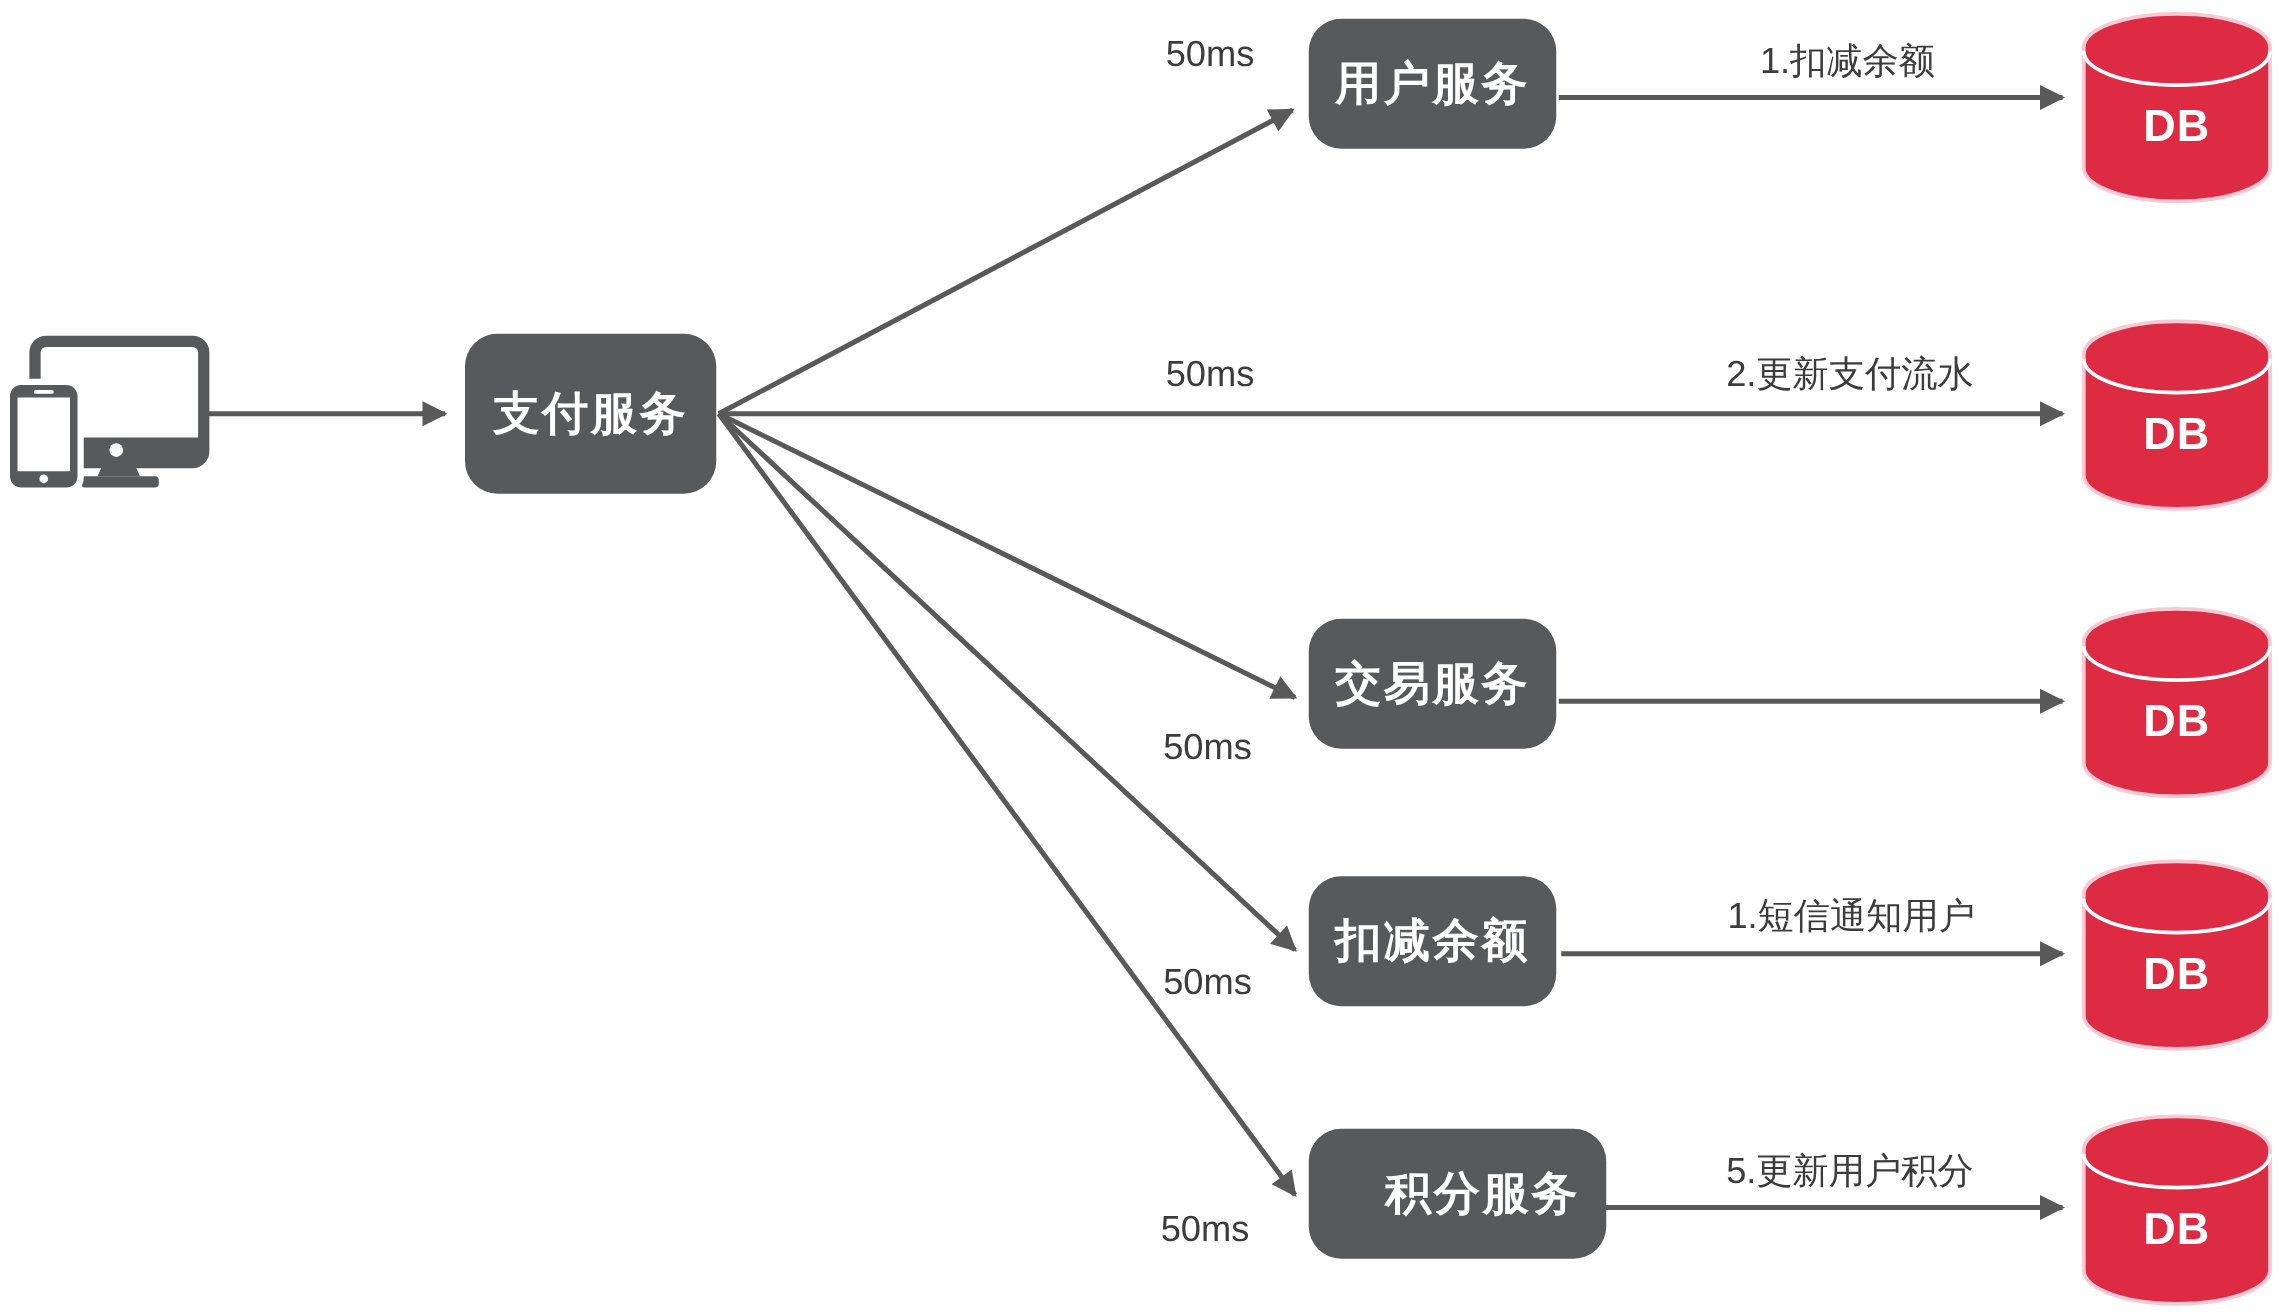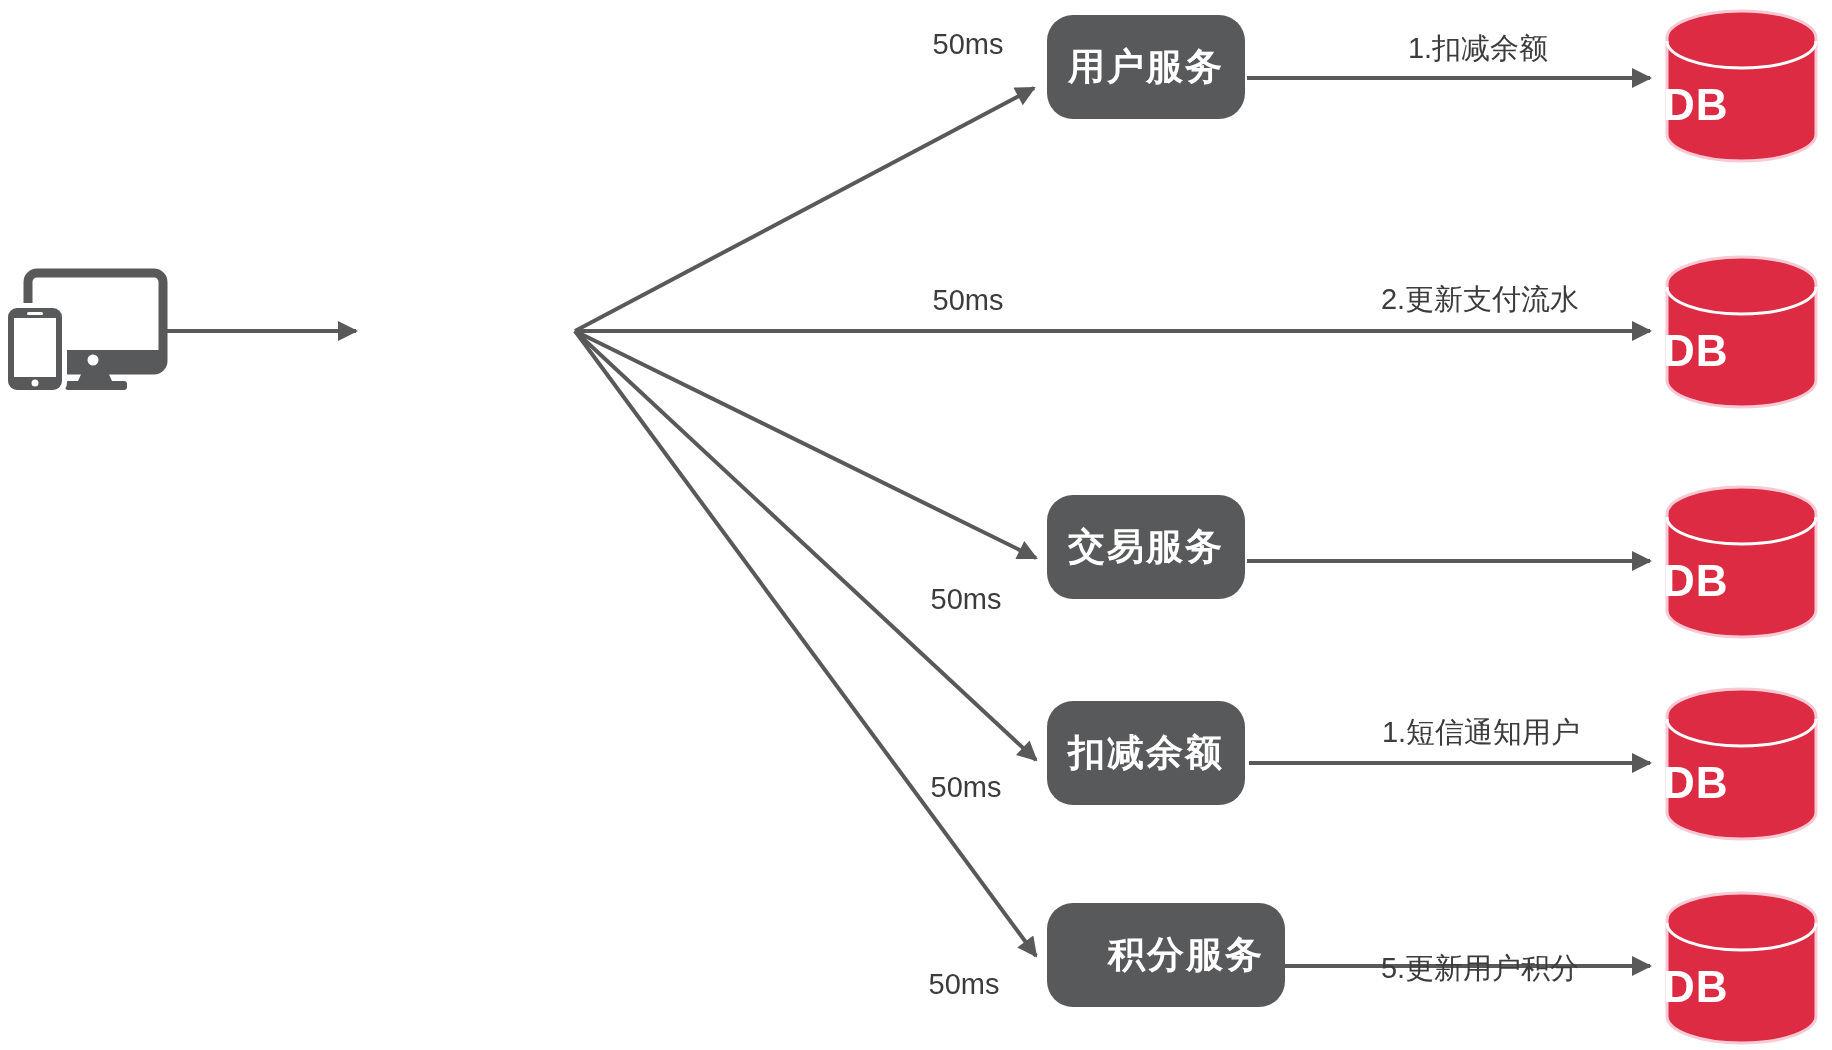--- a/index.html
+++ b/index.html
@@ -38,21 +38,22 @@
     white-space:nowrap;
   }
   .db{
     position:absolute;
     left:1663px;
     width:157px;height:156px;
   }
   .db svg{position:absolute;left:0;top:0;}
   .db .dbtext{
     position:absolute;left:0;top:72px;width:100%;
-    color:#ffffff;font-size:44px;font-weight:700;
+    text-align:center;
+    color:#ffffff;font-size:36px;font-weight:700;
     letter-spacing:1px;
   }
   #devices{position:absolute;left:5px;top:268px;width:172px;height:128px;}
 </style>
 </head>
 <body>
 
 <div id="canvas">
 
   <svg id="arrows" width="1832" height="1050" viewBox="0 0 1832 1050">
@@ -83,20 +84,23 @@
       <path d="M78,102 L102,102 L107,113 L73,113 Z" fill="var(--node_gray)"></path>
       <rect x="60" y="113" width="62" height="9" rx="3" fill="var(--node_gray)"></rect>
       <rect x="-2" y="35" width="64" height="92" rx="13" fill="#ffffff"></rect>
       <rect x="3" y="40" width="54" height="82" rx="9" fill="var(--node_gray)"></rect>
       <rect x="9" y="50" width="42" height="59" fill="#ffffff"></rect>
       <rect x="22" y="44" width="16" height="3" rx="1.5" fill="#ffffff"></rect>
       <circle cx="30" cy="115" r="3.5" fill="#ffffff"></circle>
     </svg>
   </div>
 
+  <div class="node" style="left:372px;top:267px;width:201px;height:128px;">
+    <span>支付服务</span>
+  </div>
 
   <div class="node svc" style="top:15px;">
     <span>用户服务</span>
   </div>
   <div class="node svc" style="top:495px;">
     <span>交易服务</span>
   </div>
   <div class="node svc" style="top:701px;">
     <span>扣减余额</span>
   </div>
@@ -106,21 +110,21 @@
 
   <div class="lbl" style="left:968px;top:44px;">50ms</div>
   <div class="lbl" style="left:968px;top:300px;">50ms</div>
   <div class="lbl" style="left:966px;top:599px;">50ms</div>
   <div class="lbl" style="left:966px;top:787px;">50ms</div>
   <div class="lbl" style="left:964px;top:984px;">50ms</div>
 
   <div class="lbl" style="left:1478px;top:49px;">1.扣减余额</div>
   <div class="lbl" style="left:1480px;top:300px;">2.更新支付流水</div>
   <div class="lbl" style="left:1481px;top:733px;">1.短信通知用户</div>
-  <div class="lbl" style="left:1480px;top:937px;margin-top:32px;">5.更新用户积分</div>
+  <div class="lbl" style="left:1480px;top:937px;">5.更新用户积分</div>
 
   <div class="db" style="top:8px;">
     <svg width="157" height="156" viewBox="0 0 157 156">
       <path d="M78.5,3 C120,3 153,15 153,30 L153,126 C153,141 120,153 78.5,153 C37,153 4,141 4,126 L4,30 C4,15 37,3 78.5,3 Z" fill="var(--db_red)" stroke="var(--db_outline)" stroke-width="3"></path>
       <path d="M4,33 C4,48 37,60 78.5,60 C120,60 153,48 153,33" fill="none" stroke="#ffffff" stroke-width="3"></path>
     </svg>
     <div class="dbtext">DB</div>
   </div>
   <div class="db" style="top:254px;">
     <svg width="157" height="156" viewBox="0 0 157 156">

